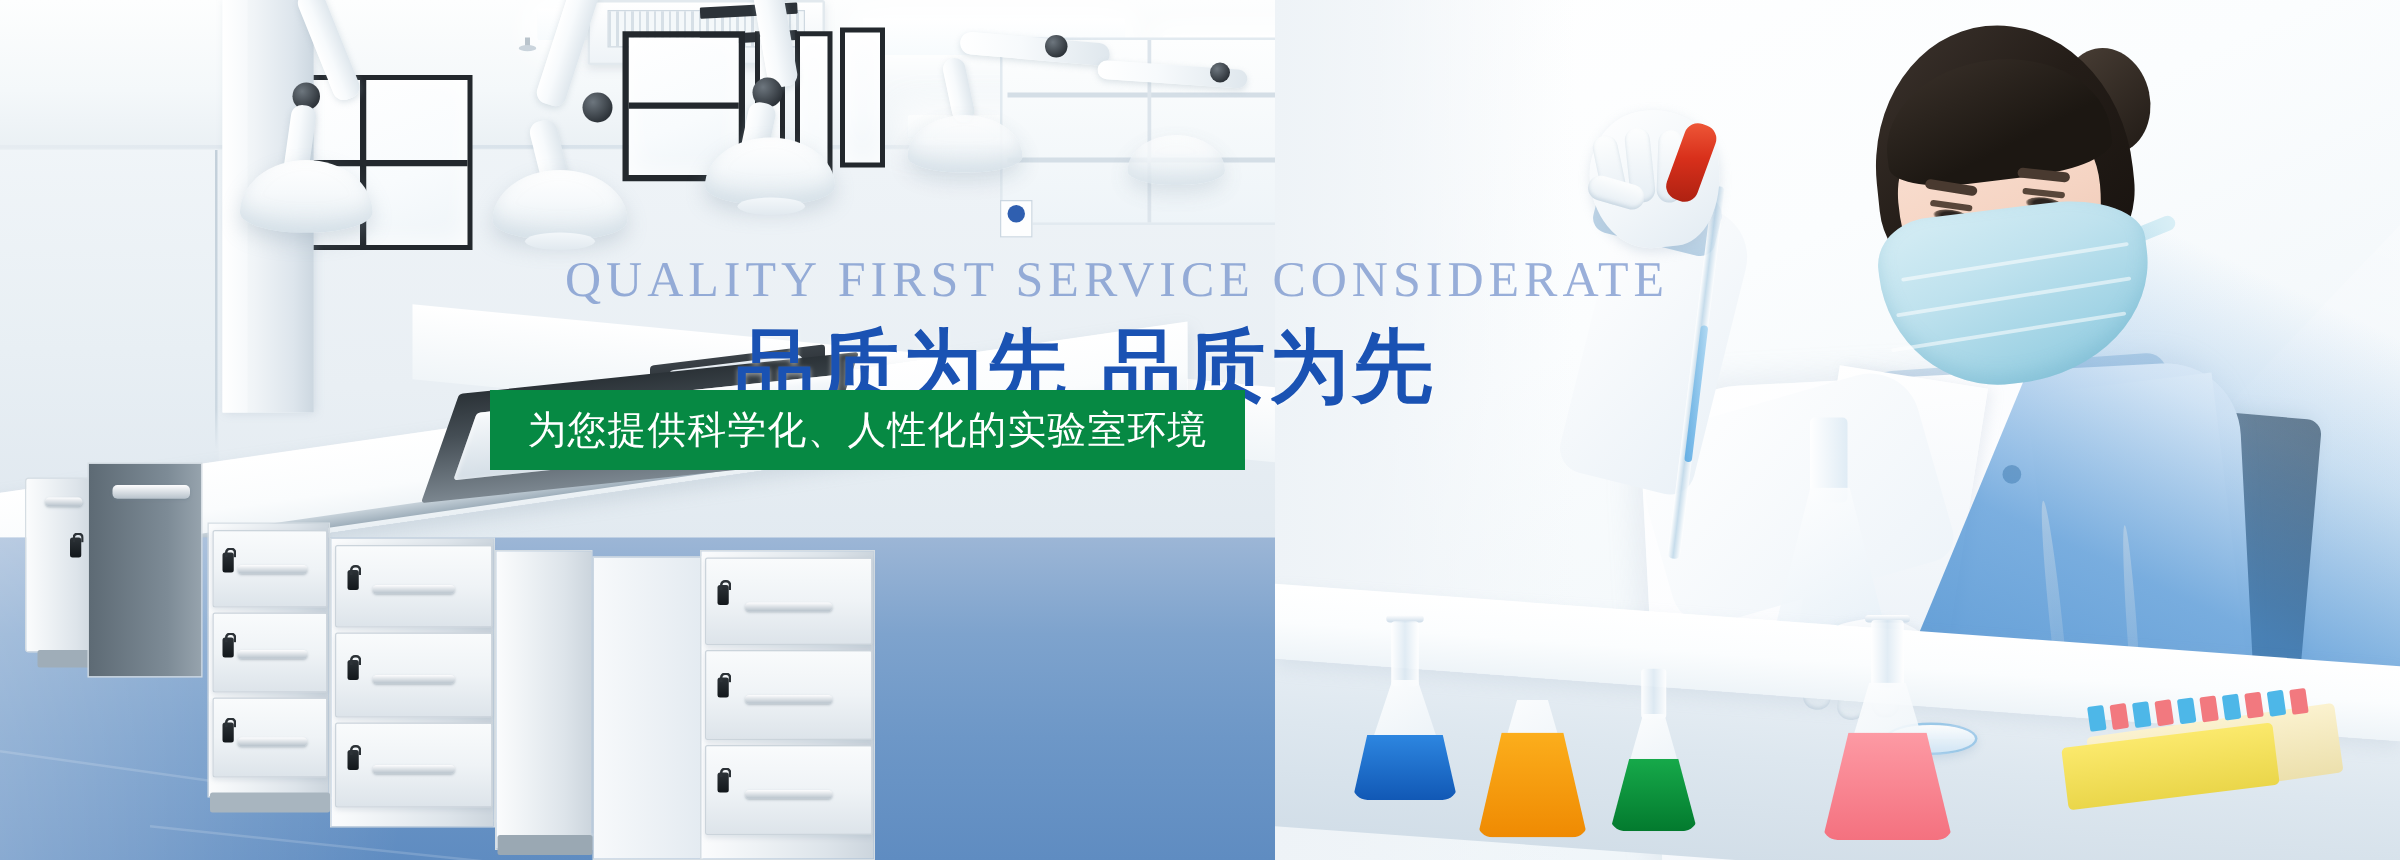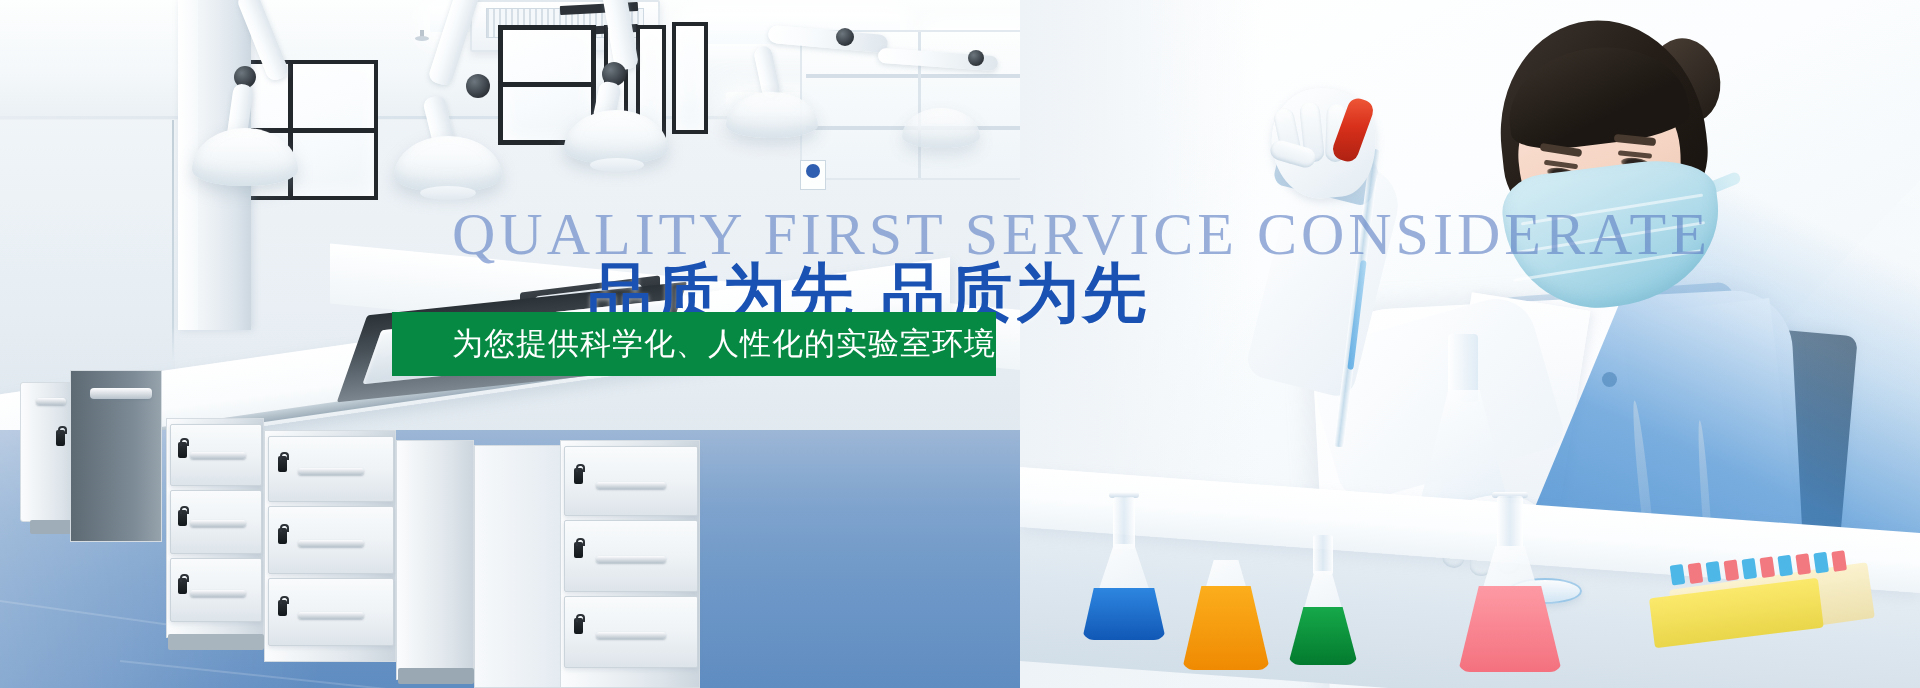--- a/index.html
+++ b/index.html
@@ -485,41 +485,41 @@
   .tip{
     position:absolute; width:13px; height:20px; border-radius:2px;
   }
 
   
   .text-layer{ position:absolute; left:0; top:0; width:1920px; height:688px; z-index:40; }
 
   .eng-line{
     position:absolute; left:452px; top:200px;
     font-family:"Liberation Serif","DejaVu Serif",serif;
-    font-size:60px;
+    font-size:40px;
     letter-spacing:4px;
     color:rgba(94,128,196,.62);
     white-space:nowrap;
     font-weight:400;
   }
   .cn-head{
     position:absolute; left:588px; top:250px;
     font-family:"DejaVu Sans","Liberation Sans",sans-serif;
     font-size:64px;
     font-weight:bold;
     letter-spacing:3px;
     color:#1a52b3;
     white-space:nowrap;
     text-shadow:0 2px 4px rgba(255,255,255,.5);
   }
   .green-bar{
     position:absolute; left:392px; top:312px;
     width:604px; height:64px;
     background:#068943;
-    display:flex; align-items:center; justify-content:flex-end;
+    display:flex; align-items:center; justify-content:center;
   }
   .green-bar span{
     font-family:"DejaVu Sans","Liberation Sans",sans-serif;
     font-size:31px;
     color:#ffffff;
     letter-spacing:1px;
     white-space:nowrap;
   }
 </style>
 </head>

